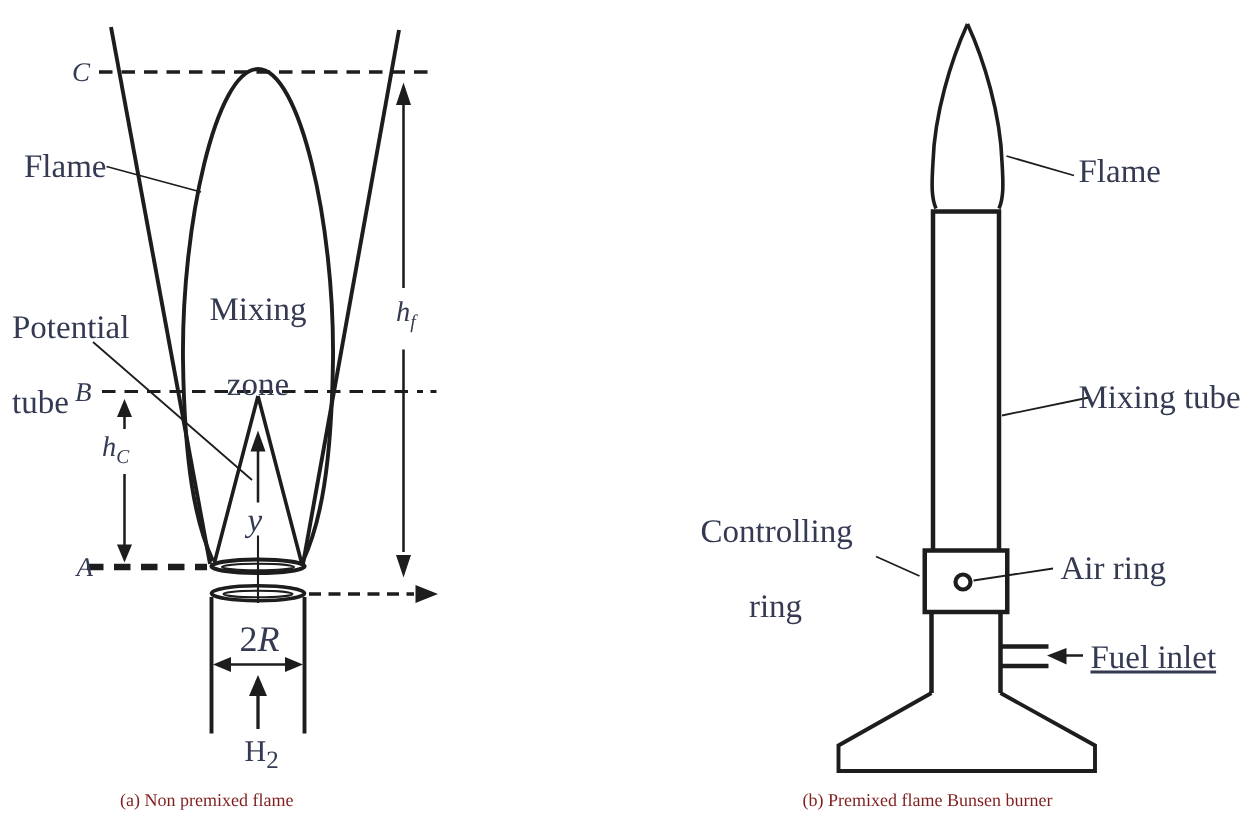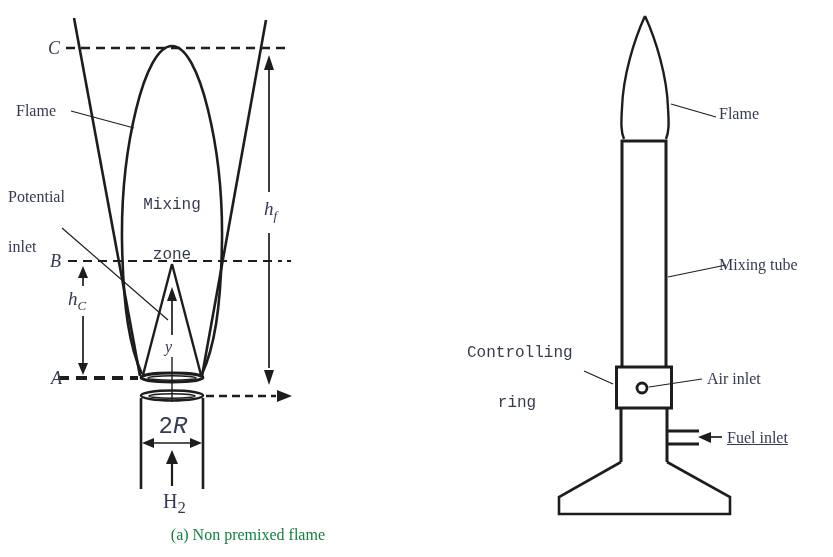--- a/index.html
+++ b/index.html
@@ -7,37 +7,37 @@
     position:relative;
     width:833px;height:557px;
     background:#ffffff;
     font-family:"Liberation Serif", serif;
     overflow:hidden;
   }
   #lineart{position:absolute;left:0;top:0;width:833px;height:557px;}
   .lbl{
     position:absolute;
     color:#343a52;
-    font-size:16px;
+    font-size:22px;
     line-height:22px;
     white-space:nowrap;
   }
   .two-line{line-height:25px;white-space:pre-line;}
   .ital{font-style:italic;}
   .var{font-size:19px;font-style:italic;}
   .var sub{font-size:13px;line-height:0;}
   .sub-up{font-style:normal;}
   .caption{
     position:absolute;
-    color:#15803d;
-    font-size:16px;
-    text-align:right;
+    color:#7f1d1d;
+    font-size:12px;
+    text-align:left;
     white-space:nowrap;
   }
-  .center{text-align:center;font-family:Liberation Mono, monospace;}
+  .center{text-align:center;}
 </style>
 </head>
 <body>
 
 <div id="canvas">
 
   <svg id="lineart" viewBox="0 0 833 557">
 
     <g stroke="#1d1d1d" fill="none">
 
@@ -113,22 +113,22 @@
       <path d="M668 277 L726 265" stroke-width="1.2"></path>
       <path d="M584 371 L613 384" stroke-width="1.2"></path>
       <path d="M649 387 L702 379" stroke-width="1.2"></path>
     </g>
   </svg>
 
   <div class="lbl ital" style="left:48px;top:37px;font-size:18px;">C</div>
 
   <div class="lbl" style="left:16px;top:100px;">Flame</div>
 
-  <div class="lbl two-line" style="left:8px;top:184px;"><span>Potential</span><br>
-    <span>inlet</span></div>
+  <div class="lbl two-line" style="left:8px;top:205px;"><span>Potential</span><br>
+    <span>tube</span></div>
 
   <div class="lbl two-line center" style="left:132px;top:193px;width:80px;"><span>Mixing</span><br>
     <span>zone</span></div>
 
   <div class="lbl var" style="left:264px;top:198px;"><span>h</span><sub>f</sub></div>
 
   <div class="lbl ital" style="left:50px;top:250px;font-size:18px;">B</div>
 
   <div class="lbl var" style="left:68px;top:288px;"><span>h</span><sub>C</sub></div>
 
@@ -142,18 +142,19 @@
 
   <div class="caption" style="left:80px;top:526px;width:245px;">(a) Non premixed flame</div>
 
   <div class="lbl" style="left:719px;top:103px;">Flame</div>
 
   <div class="lbl" style="left:719px;top:254px;">Mixing tube</div>
 
   <div class="lbl two-line center" style="left:467px;top:341px;width:100px;"><span>Controlling</span><br>
     <span>ring</span></div>
 
-  <div class="lbl" style="left:707px;top:368px;">Air inlet</div>
+  <div class="lbl" style="left:707px;top:368px;">Air ring</div>
 
   <div class="lbl" style="left:727px;top:427px;text-decoration:underline;">Fuel inlet</div>
 
+  <div class="caption" style="left:535px;top:526px;width:275px;">(b) Premixed flame Bunsen burner</div>
 
 </div>
 
 </body></html>

